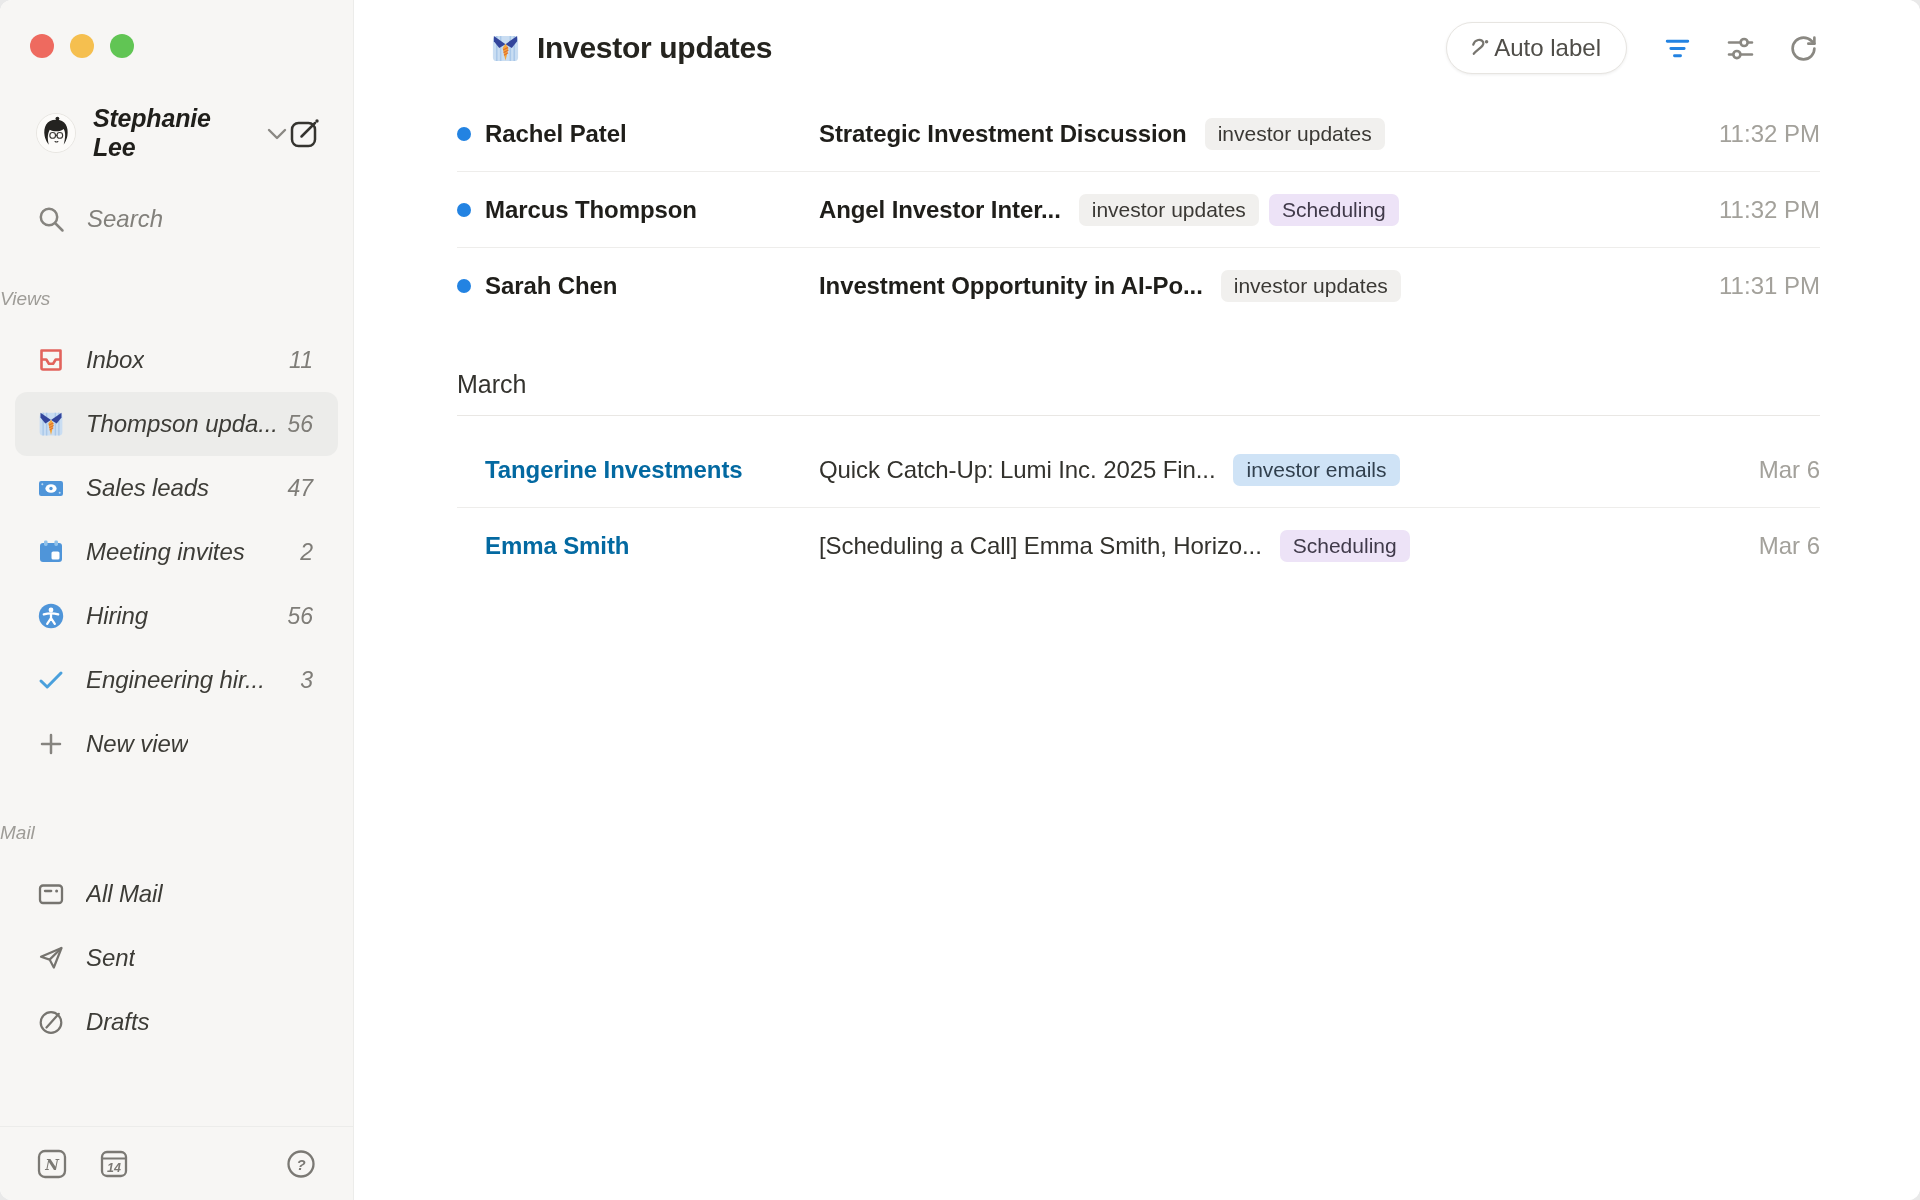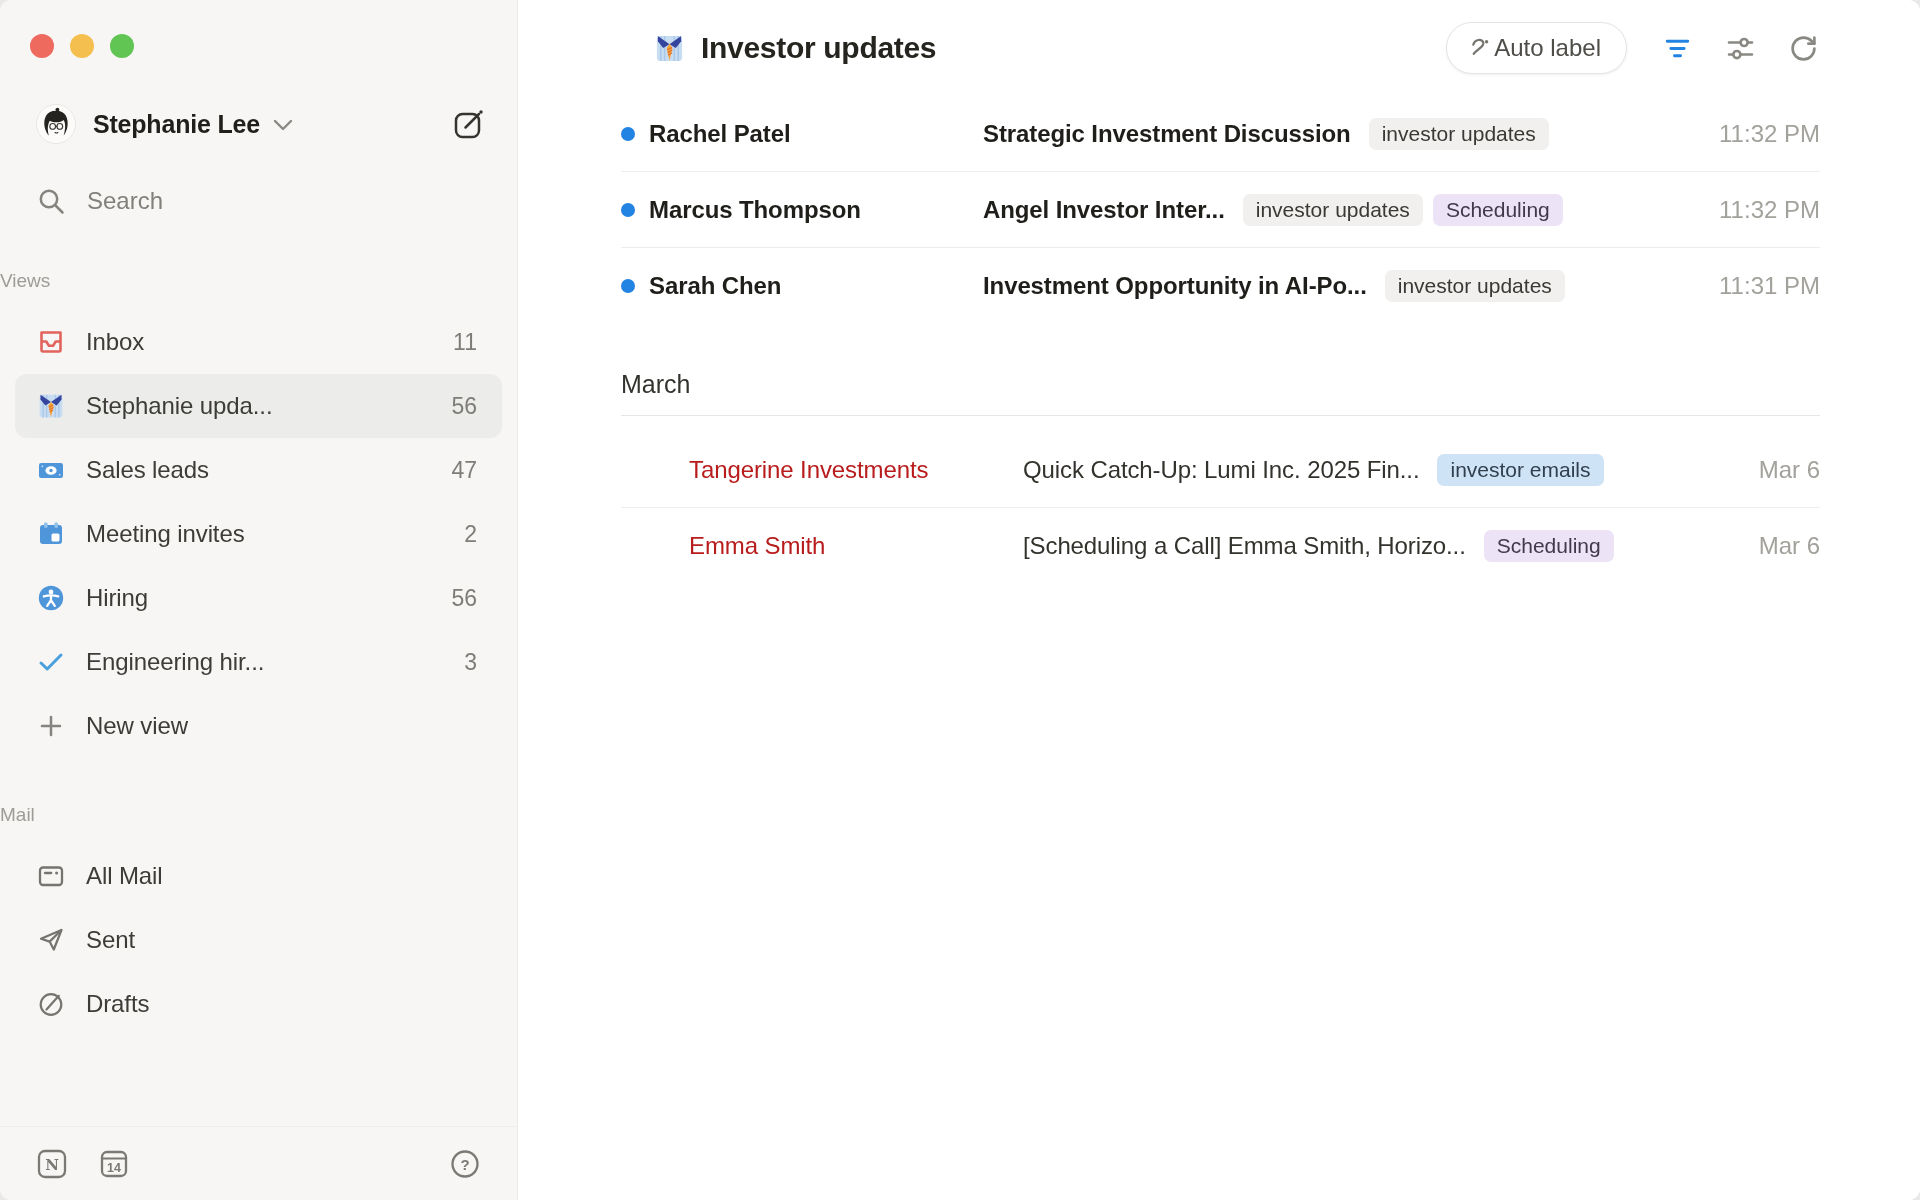--- a/index.html
+++ b/index.html
@@ -11,24 +11,25 @@
   }
   .app{
     width:1920px; height:1200px;
     display:flex;
     border-radius:12px;
     overflow:hidden;
     background:#ffffff;
   }
   
   .sidebar{
-    width:518px; flex:none;
+    width:354px; flex:none;
     background:#f7f6f4;
     border-right:1px solid #ececea;
     position:relative;
+    font-style:italic;
   }
   .traffic{ display:flex; gap:16px; padding:34px 0 0 30px; }
   .traffic .light{ width:24px; height:24px; border-radius:50%; }
 
   .profile{ display:flex; align-items:center; margin-top:46px; padding:0 30px 0 36px; }
   .avatar{
     width:40px; height:40px; border-radius:50%; overflow:hidden;
     background:#fcfbf9; border:1px solid #e8e6e2; flex:none;
   }
   .profile-name{ margin-left:17px; font-size:25px; font-weight:600; color:#201f1b; letter-spacing:-0.2px; }
@@ -90,21 +91,21 @@
   .mail-row{
     height:76px; display:flex; align-items:center;
     border-bottom:1px solid #eeedeb; cursor:pointer;
   }
   .rows-group .mail-row:last-child{ border-bottom:none; }
   .dot{ width:14px; height:14px; border-radius:50%; background:#2383e2; margin-right:14px; flex:none; }
   .mail-row.read .dot{ background:transparent; }
   .sender{ width:334px; flex:none; font-size:24px; color:#1f1e1a; letter-spacing:-0.1px;
            white-space:nowrap; overflow:hidden; }
   .mail-row.unread .sender{ font-weight:700; }
-  .mail-row.read .sender{ font-weight:400; color:#b91c1c;margin-left:40px; }
+  .mail-row.read .sender{ font-weight:700; color:#0369a1; }
   .subject{ font-size:24px; color:#1f1e1a; white-space:nowrap; overflow:hidden; flex:0 1 auto; letter-spacing:-0.1px; }
   .mail-row.unread .subject{ font-weight:600; }
   .mail-row.read .subject{ font-weight:400; color:#33322d; }
   .badges{ display:flex; gap:10px; margin-left:18px; flex:none; }
   .badge{ display:inline-flex; align-items:center; padding:4px 13px; border-radius:7px;
           font-size:21px; white-space:nowrap; }
   .badge.gray{ background:#f1f0ee; color:#3b3935; }
   .badge.purple{ background:#ede3f7; color:#403a4a; }
   .badge.blue{ background:#cfe3f6; color:#31404e; }
   .time{ margin-left:auto; padding-left:24px; font-size:24px; color:#a3a19b; flex:none; }
@@ -183,21 +184,21 @@
         <span class="nav-icon">
           <svg viewBox="0 0 32 32" width="28" height="28">
             <rect x="3" y="3" width="26" height="26" rx="4" fill="#c9ddf2"></rect>
             <path d="M7 3v26 M11 3v26 M21 3v26 M25 3v26" stroke="#aac8e9" stroke-width="1.6"></path>
             <path d="M4 3 L16 11.5 L9.5 15.5 L4 8.5 Z" fill="#33459c"></path>
             <path d="M28 3 L16 11.5 L22.5 15.5 L28 8.5 Z" fill="#33459c"></path>
             <path d="M16 11 L13 15.5 L15 24.5 L16 28.5 L17 24.5 L19 15.5 Z" fill="#f3a73d"></path>
             <path d="M13.6 17.5 L18.6 14.8 M14 20.3 L19 17.6 M14.4 23 L18.6 20.4" stroke="#e2702f" stroke-width="1.3"></path>
           </svg>
         </span>
-        <span class="nav-label">Stephanie upda...</span>
+        <span class="nav-label">Thompson upda...</span>
         <span class="nav-count">56</span>
       </div>
 
       <div class="nav-item">
         <span class="nav-icon">
           <svg viewBox="0 0 28 28" width="28" height="28">
             <rect x="2" y="7" width="24" height="15" rx="2.2" fill="#4f95d9"></rect>
             <ellipse cx="14" cy="14.5" rx="5.6" ry="4.3" fill="#ffffff"></ellipse>
             <circle cx="14" cy="14.5" r="1.7" fill="#4f95d9"></circle>
             <circle cx="5.3" cy="10.3" r="1" fill="#bcd9f2"></circle>

